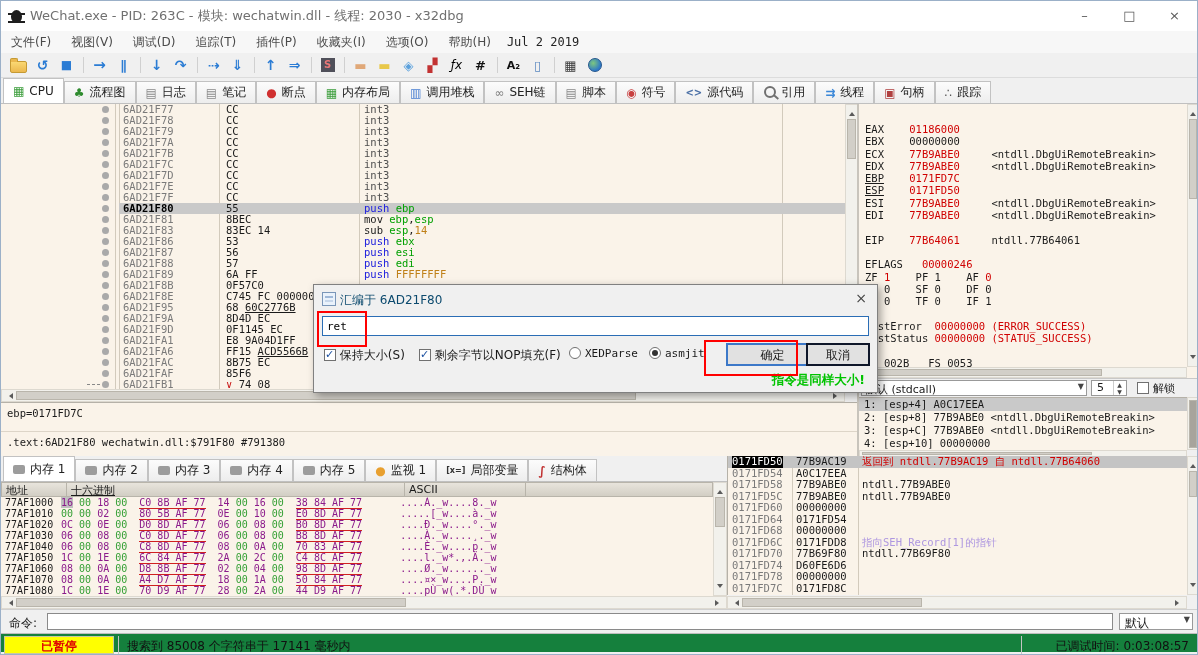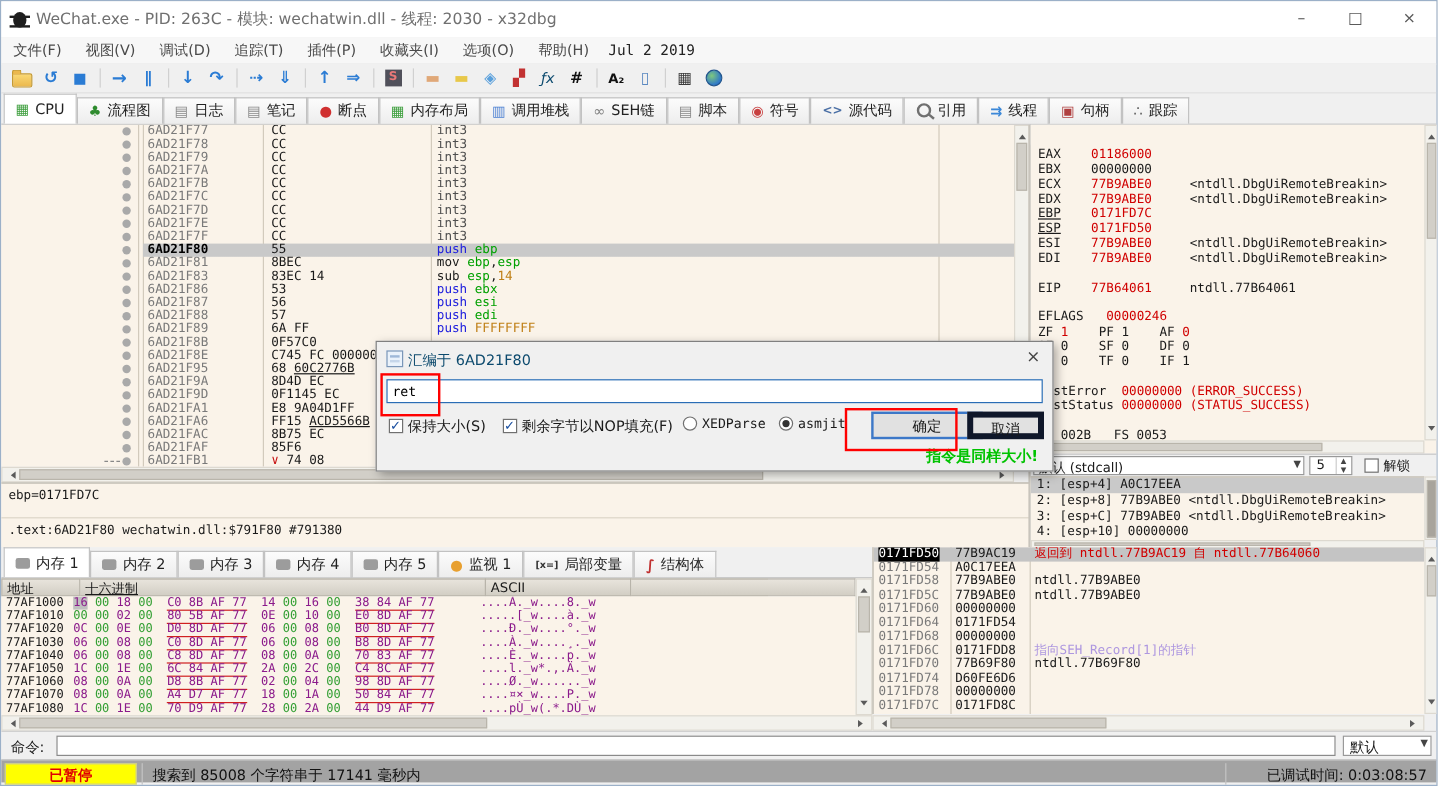--- a/index.html
+++ b/index.html
@@ -122,38 +122,38 @@
   .scmt{position:absolute;left:134px;text-align:right;}
   .stline{position:absolute;top:0;bottom:0;width:1px;background:#D2CABC;}
 
   
   #cmdrow{position:absolute;left:0;top:608px;width:100%;height:24px;background:#F0F0F0;border-top:1px solid #D0D0D0;box-sizing:border-box;}
   #cmdlabel{position:absolute;left:8px;top:5px;}
   #cmdinput{position:absolute;left:46px;top:3px;width:1066px;height:17px;border:1px solid #8A8A8A;background:#FFF;font-size:11px;box-sizing:border-box;}
   #cmdcombo{left:1118px;top:3px;width:74px;height:17px;padding:1px 14px 0 5px;font-size:12px;}
 
   
-  #statusbar{position:absolute;left:0;top:632px;width:100%;height:19px;background:#a3a3a3;border-top:1px solid #BDBDBD;box-sizing:border-box;}
+  #statusbar{position:absolute;left:0;top:632px;width:100%;height:19px;background:#15803d;border-top:1px solid #BDBDBD;box-sizing:border-box;}
   #statebadge{position:absolute;left:3px;top:2px;width:110px;height:18px;line-height:18px;text-align:center;background:#FFFF00;color:#E00000;font-weight:bold;border:1px solid #C8C8A0;box-sizing:border-box;}
   .ssep{position:absolute;top:2px;width:1px;height:18px;background:#C4C4C4;}
   #statusmsg{position:absolute;left:126px;top:4px;color:#111;}
   #dbgtime{position:absolute;right:8px;top:4px;color:#111;}
 
   
   #dialog{position:absolute;left:312px;top:283px;width:565px;height:109px;background:#F0F0F0;border:1px solid #808080;box-shadow:3px 3px 8px rgba(0,0,0,.35);box-sizing:border-box;z-index:20;}
   #dlgtitle{position:absolute;left:26px;top:7px;font-size:12px;color:#0c4a6e;}
   #dlgicon{position:absolute;left:8px;top:7px;}
   #dlgclose{position:absolute;right:10px;top:5px;font-size:14px;color:#444;}
   #dlginput{position:absolute;left:8px;top:31px;width:547px;height:20px;border:1px solid #2A6DB5;background:#FFF;font-family:"DejaVu Sans Mono",monospace;font-size:11px;padding-left:4px;box-sizing:border-box;}
   .dlglbl{position:absolute;top:62px;font-size:12px;white-space:nowrap;}
   .rd{display:inline-block;width:12px;height:12px;border:1px solid #707070;border-radius:50%;background:#FFF;box-sizing:border-box;vertical-align:-2px;position:relative;margin-right:4px;}
   .rd.on::after{content:"";position:absolute;left:2px;top:2px;width:6px;height:6px;border-radius:50%;background:#333;}
   .dbtn{position:absolute;top:58px;height:23px;text-align:center;line-height:21px;background:#E1E1E1;font-size:12px;box-sizing:border-box;}
   #btn-ok{left:412px;width:93px;border:2px solid #3C78C8;}
-  #btn-cancel{left:492px;width:64px;border:5px solid #0f172a;}
+  #btn-cancel{left:492px;width:64px;border:2px solid #0f172a;}
   #dlgmsg{position:absolute;right:12px;top:87px;font-weight:bold;color:#00C300;font-size:12.5px;}
   .mono11{font-family:"DejaVu Sans Mono",monospace;font-size:11px;}
 
   
   .anno{position:absolute;border:2px solid #FF0000;z-index:30;}
   #anno1{left:316px;top:310px;width:46px;height:32px;}
   #anno2{left:703px;top:339px;width:90px;height:32px;}
 </style>
 </head>
 <body>
@@ -222,21 +222,21 @@
       <span class="tb-btn">
         <span class="icon gl" style="color: rgb(232, 200, 74); font-size: 13px;">▬</span>
       </span>
       <span class="tb-btn">
         <span class="icon gl" style="color: rgb(90, 160, 220); font-size: 13px;">◈</span>
       </span>
       <span class="tb-btn">
         <span class="icon gl" style="color: rgb(194, 50, 50); font-size: 13px;">▞</span>
       </span>
       <span class="tb-btn">
-        <span class="icon gl" style="color: #0c4a6e; font-size: 12px; font-style: italic;">ƒx</span>
+        <span class="icon gl" style="color: #000000; font-size: 12px; font-style: italic;">ƒx</span>
       </span>
       <span class="tb-btn">
         <span class="icon gl" style="color: rgb(17, 17, 17); font-size: 13px; font-weight: bold;">#</span>
       </span>
       <span class="tb-sep"></span>
       <span class="tb-btn">
         <span class="icon gl" style="color: rgb(17, 17, 17); font-size: 11px; font-weight: bold;">A₂</span>
       </span>
       <span class="tb-btn">
         <span class="icon gl" style="color: rgb(90, 136, 192); font-size: 13px; font-weight: bold;">▯</span>

